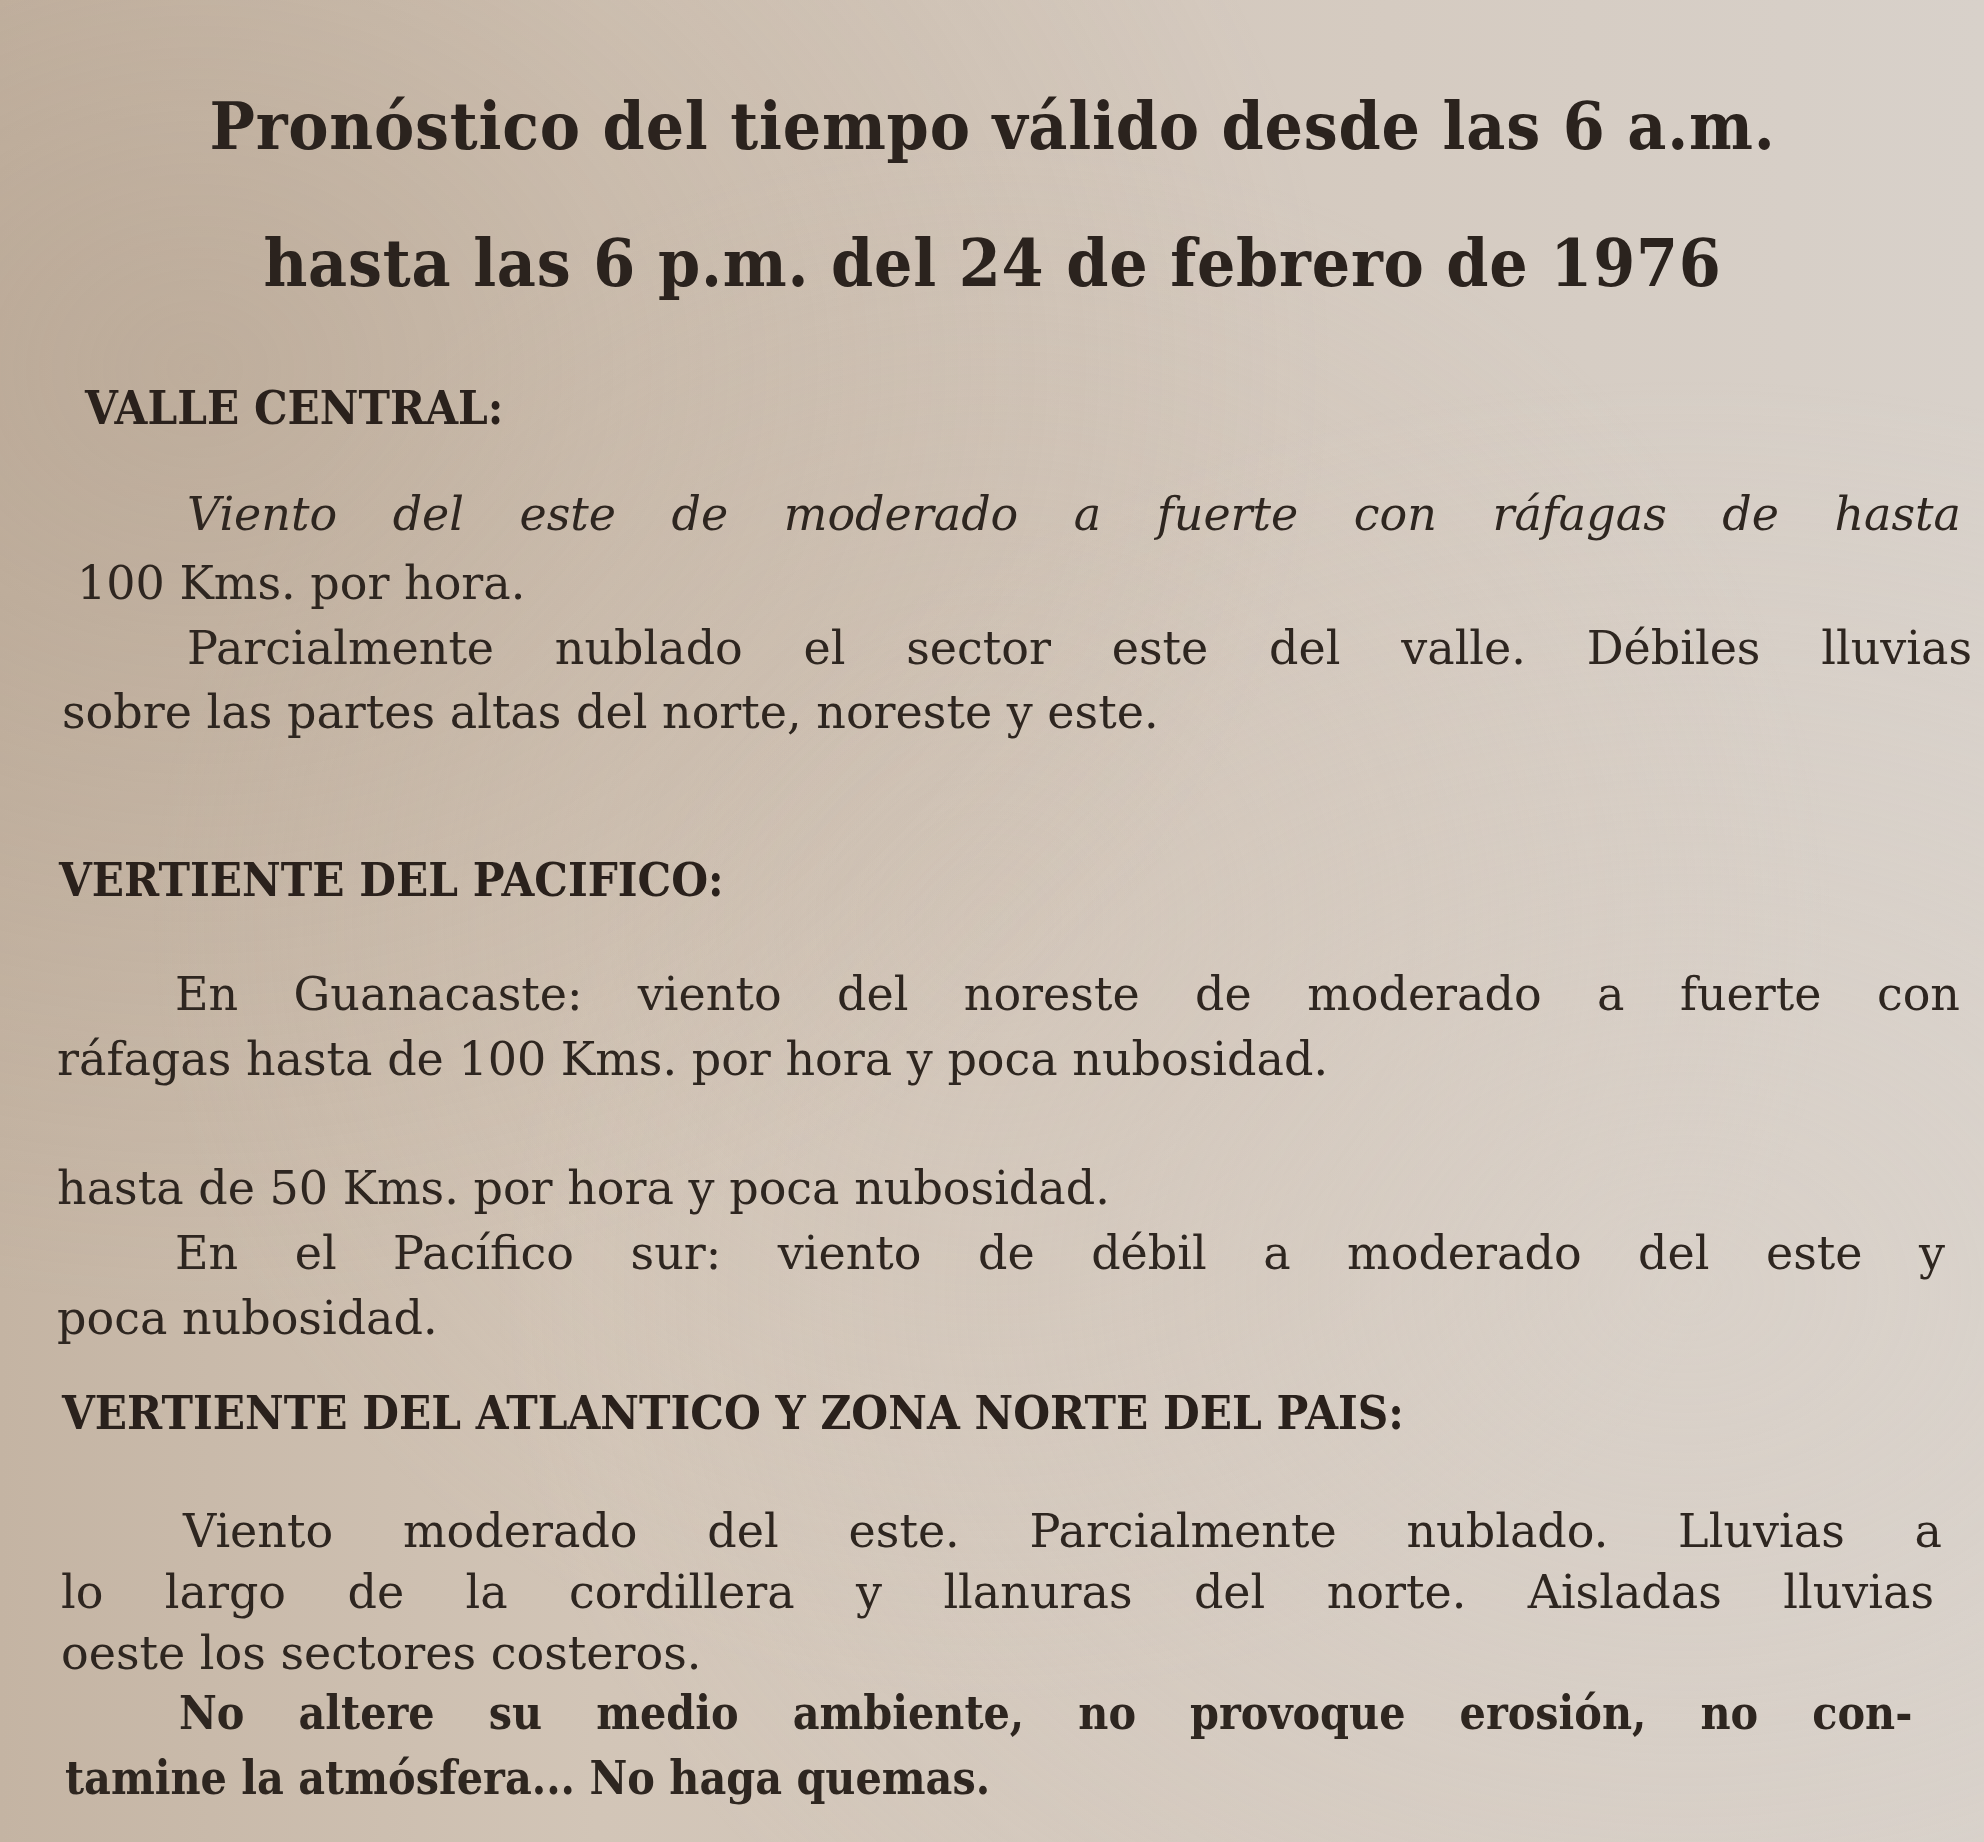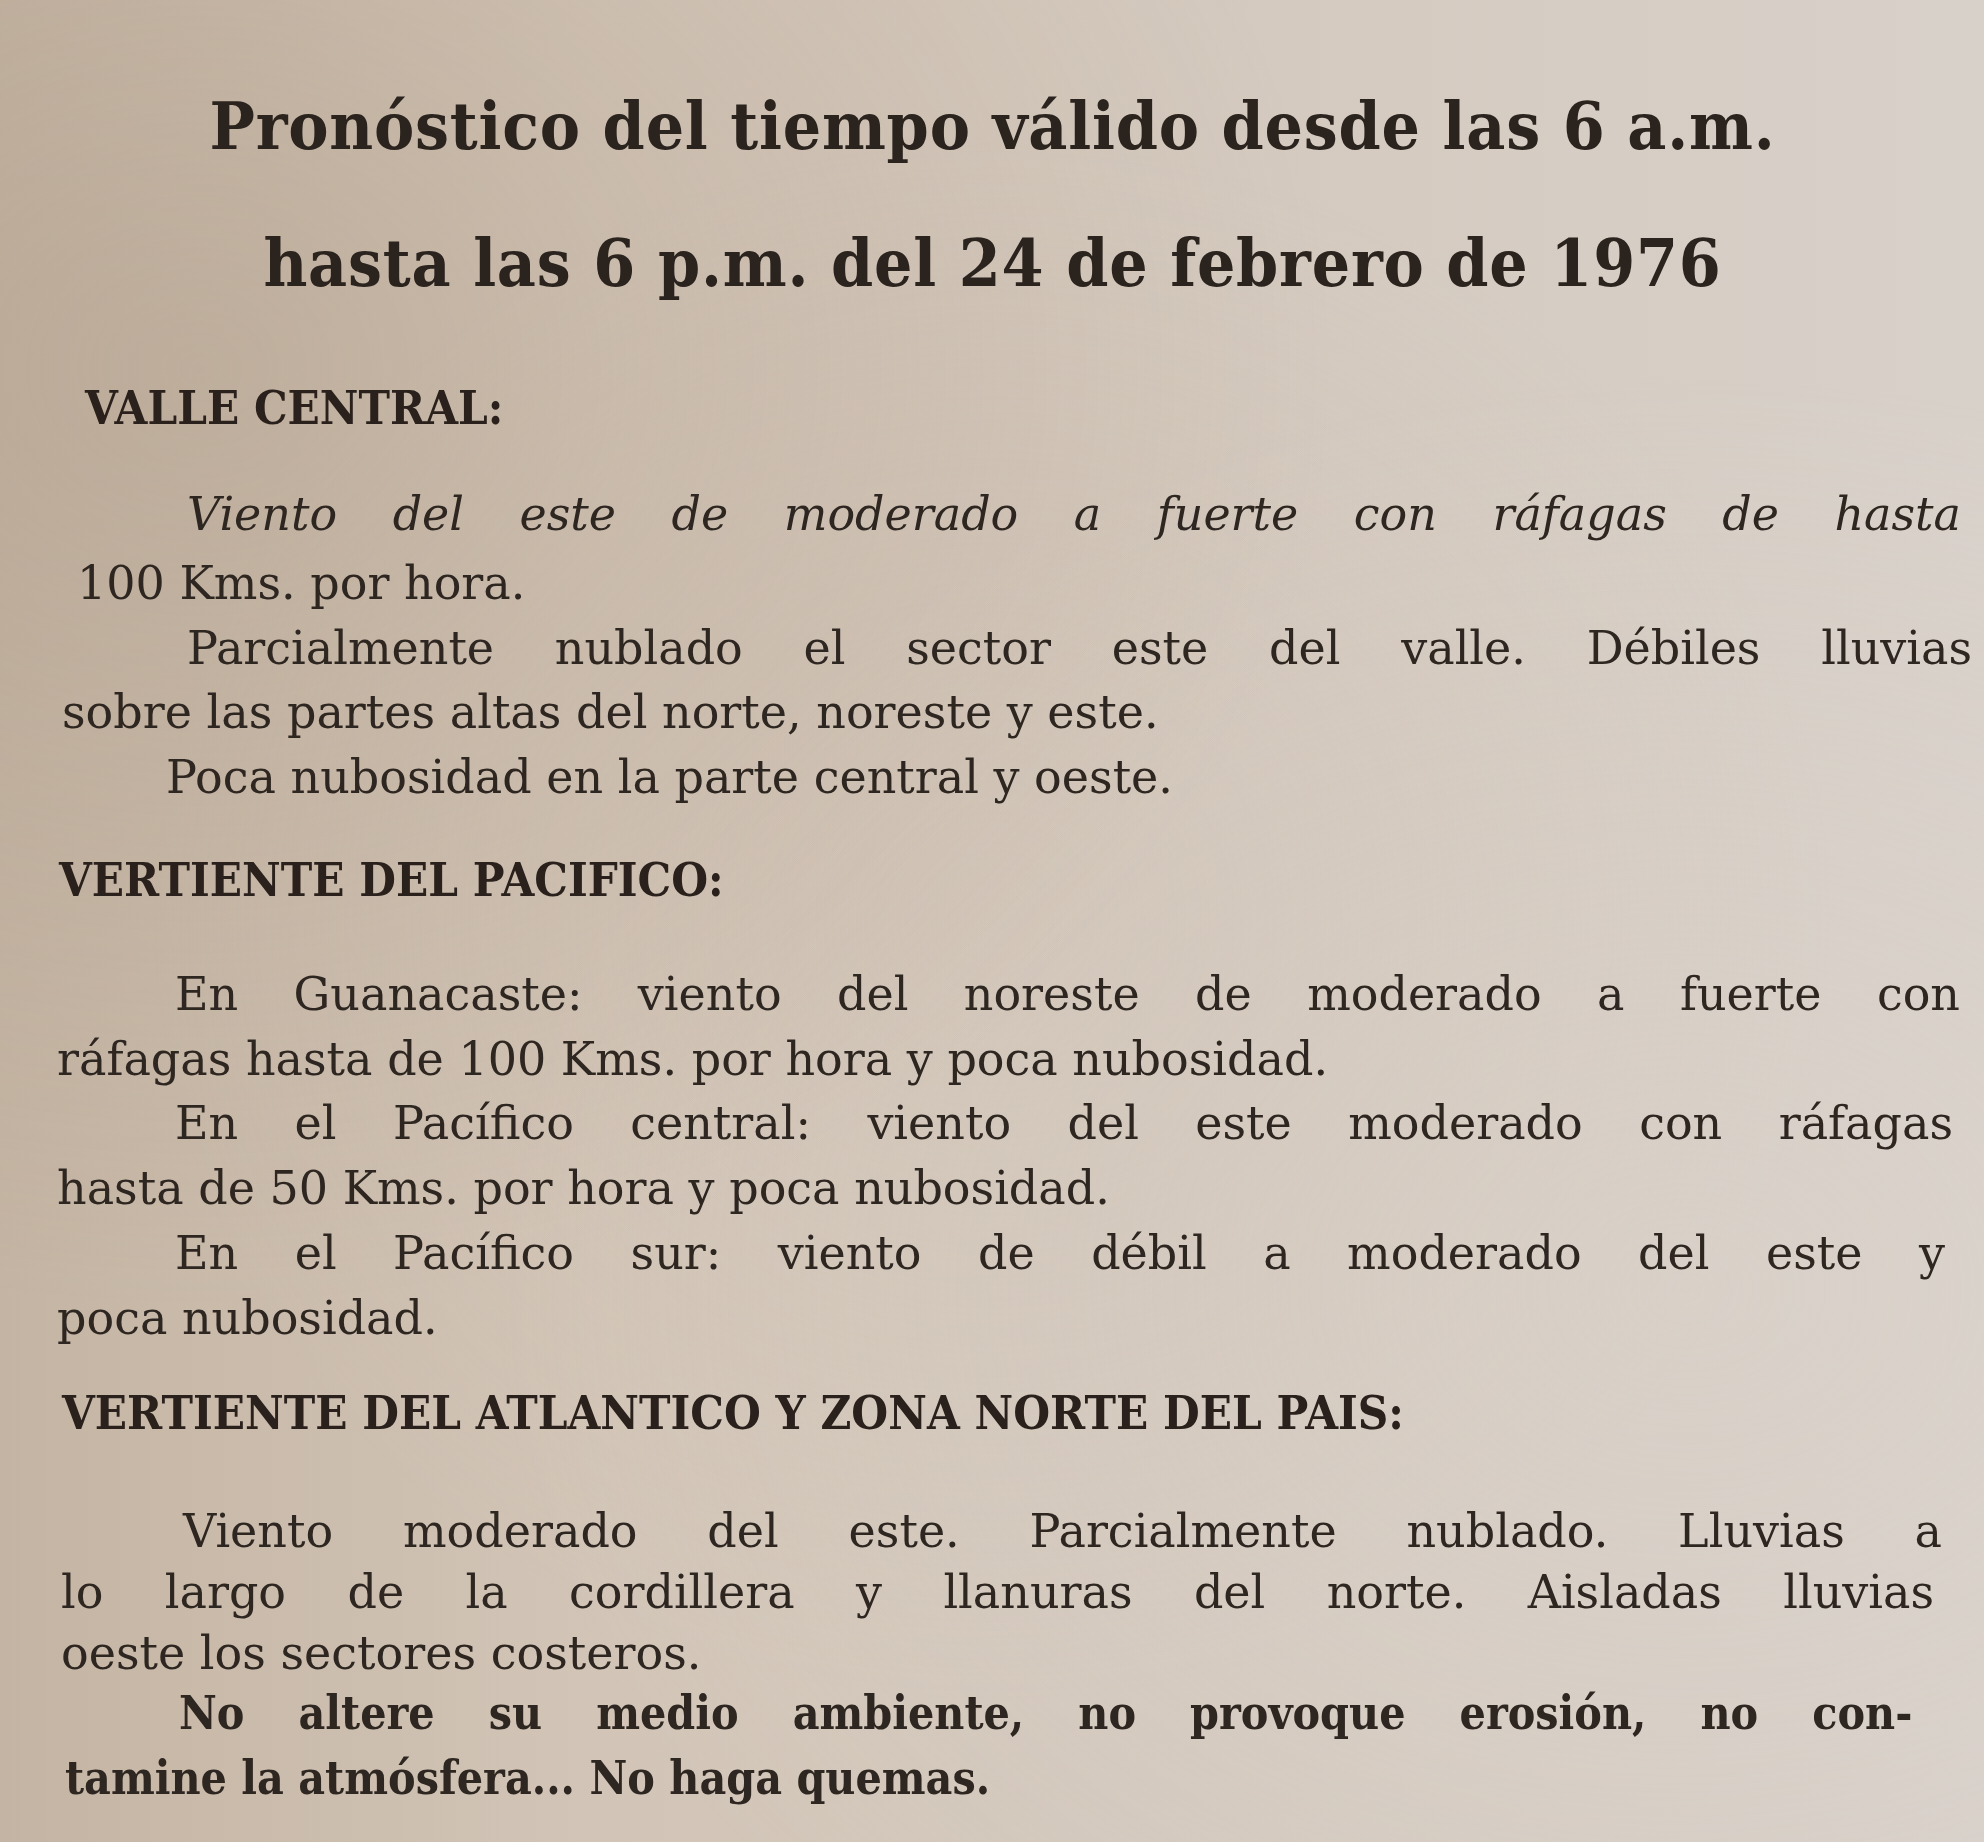--- a/index.html
+++ b/index.html
@@ -77,26 +77,24 @@
 <div class="clipping">
 
   <div class="title l1">Pronóstico del tiempo válido desde las 6 a.m.</div>
   <div class="title l2">hasta las 6 p.m. del 24 de febrero de 1976</div>
 
   <div class="heading h1">VALLE CENTRAL:</div>
   <div class="line justify" style="left:187px; top:487px; width:1774px;font-style:italic;">Viento del este de moderado a fuerte con ráfagas de hasta</div>
   <div class="line" style="left:62px; top:556px;margin-left:15px;">100 Kms. por hora.</div>
   <div class="line justify" style="left:187px; top:621px; width:1785px;">Parcialmente nublado el sector este del valle. Débiles lluvias</div>
   <div class="line" style="left:62px; top:685px;">sobre las partes altas del norte, noreste y este.</div>
-  <div class="line" style="left:166px; top:750px;">Poca nubosidad en la parte central y oeste.</div>
 
   <div class="heading h2">VERTIENTE DEL PACIFICO:</div>
   <div class="line justify" style="left:175px; top:967px; width:1785px;">En Guanacaste: viento del noreste de moderado a fuerte con</div>
   <div class="line" style="left:57px; top:1032px;text-align:right;">ráfagas hasta de 100 Kms. por hora y poca nubosidad.</div>
-  <div class="line justify" style="left:175px; top:1096px; width:1778px;">En el Pacífico central: viento del este moderado con ráfagas</div>
   <div class="line" style="left:57px; top:1161px;">hasta de 50 Kms. por hora y poca nubosidad.</div>
   <div class="line justify" style="left:175px; top:1226px; width:1770px;">En el Pacífico sur: viento de débil a moderado del este y</div>
   <div class="line" style="left:57px; top:1291px;">poca nubosidad.</div>
 
   <div class="heading h3">VERTIENTE DEL ATLANTICO Y ZONA NORTE DEL PAIS:</div>
   <div class="line justify" style="left:183px; top:1504px; width:1759px;">Viento moderado del este. Parcialmente nublado. Lluvias a</div>
   <div class="line justify" style="left:61px; top:1565px; width:1873px;">lo largo de la cordillera y llanuras del norte. Aisladas lluvias</div>
   <div class="line" style="left:61px; top:1626px;">oeste los sectores costeros.</div>
   <div class="line closing justify" style="left:179px; top:1686px; width:1926px;">No altere su medio ambiente, no provoque erosión, no con-</div>
   <div class="line closing" style="left:65px; top:1751px;">tamine la atmósfera... No haga quemas.</div>

